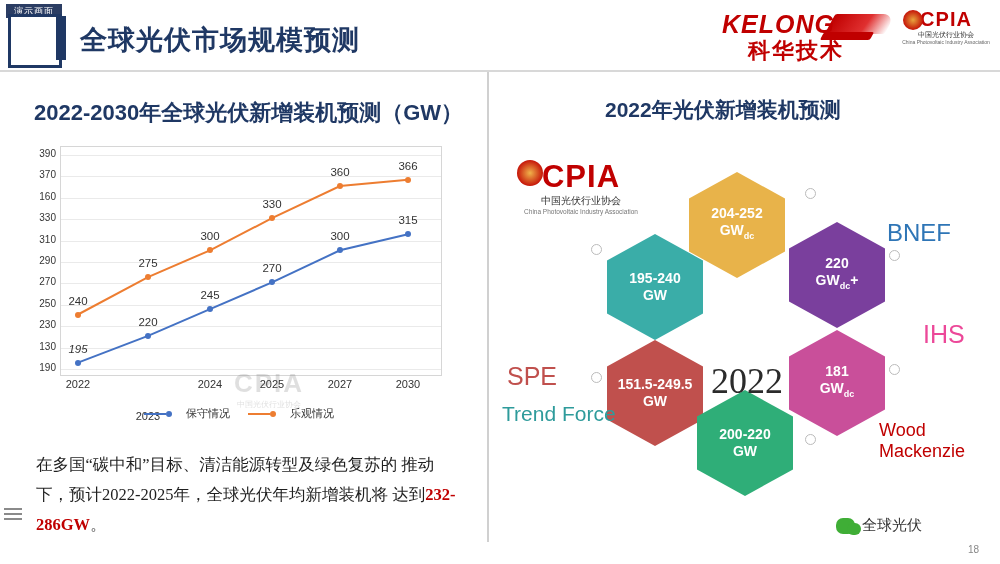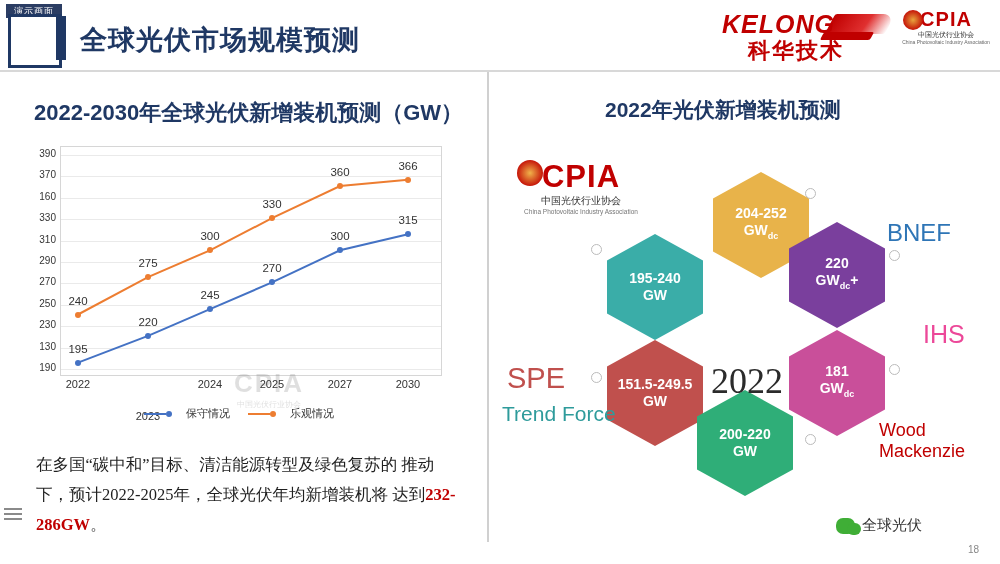--- a/index.html
+++ b/index.html
@@ -158,21 +158,21 @@
       <div id="xticks">
           <div class="xlabel" style="left: 26px;">2022</div>
           <div class="xlabel" style="left: 96px; margin-top: 32px;">2023</div>
           <div class="xlabel" style="left: 158px;">2024</div>
           <div class="xlabel" style="left: 220px;">2025</div>
           <div class="xlabel" style="left: 288px;">2027</div>
           <div class="xlabel" style="left: 356px;">2030</div>
         </div>
       <div id="pts">
           <div class="dot" style="background: rgb(68, 114, 196); left: 51px; top: 221.65px;"></div>
-          <div class="dlabel" style="left: 34px; top: 204.65px;">195</div>
+          <div class="dlabel" style="left: 34px; top: 204.65px; font-style: italic;">195</div>
           <div class="dot" style="background: rgb(68, 114, 196); left: 121px; top: 194.9px;"></div>
           <div class="dlabel" style="left: 104px; top: 177.9px;">220</div>
           <div class="dot" style="background: rgb(68, 114, 196); left: 183px; top: 168.15px;"></div>
           <div class="dlabel" style="left: 166px; top: 151.15px;">245</div>
           <div class="dot" style="background: rgb(68, 114, 196); left: 245px; top: 141.4px;"></div>
           <div class="dlabel" style="left: 228px; top: 124.4px;">270</div>
           <div class="dot" style="background: rgb(68, 114, 196); left: 313px; top: 109.3px;"></div>
           <div class="dlabel" style="left: 296px; top: 92.3px;">300</div>
           <div class="dot" style="background: rgb(68, 114, 196); left: 381px; top: 93.25px;"></div>
           <div class="dlabel" style="left: 364px; top: 76.25px;">315</div>
@@ -220,21 +220,21 @@
     <h2>2022年光伏新增装机预测</h2>
 
     <div class="cpia-big">
       <div class="bsun"></div>
       <div class="b1">CPIA</div>
       <div class="b2">中国光伏行业协会</div>
       <div class="b3">China Photovoltaic Industry Association</div>
     </div>
 
     <div id="hexes">
-        <div class="hex" style="left: 224px; top: 100px; background: rgb(232, 179, 74); text-align: center;">
+        <div class="hex" style="left: 200px; top: 100px; background: rgb(232, 179, 74); text-align: center;">
           <div>
             <span class="v">204-252</span>
             <span class="u">GW<sub>dc</sub></span>
           </div>
         </div>
         <div class="hex" style="left: 300px; top: 150px; background: rgb(122, 63, 157);">
           <div>
             <span class="v">220</span>
             <span class="u">GW<sub>dc</sub>+</span>
           </div>
@@ -268,21 +268,21 @@
         <div class="node" style="left: 316px; top: 116px;"></div>
         <div class="node" style="left: 400px; top: 178px;"></div>
         <div class="node" style="left: 102px; top: 172px;"></div>
         <div class="node" style="left: 102px; top: 300px;"></div>
         <div class="node" style="left: 400px; top: 292px;"></div>
         <div class="node" style="left: 316px; top: 362px;"></div>
       </div>
 
     <div class="yr">2022</div>
 
-    <div class="brand" style="left:18px;top:290px;font-size:29px;color:#c0504d;text-align:center;">SPE</div>
+    <div class="brand" style="left:18px;top:290px;font-size:25px;color:#c0504d;text-align:center;">SPE</div>
     <div class="brand" style="left:398px;top:147px;font-size:24px;color:#2e75b6;">BNEF</div>
     <div class="brand" style="left:434px;top:248px;font-size:25px;color:#ec4899;">IHS</div>
     <div class="brand" style="left:13px;top:330px;font-size:21px;color:#2e9b9b;">Trend Force</div>
     <div class="brand" style="left:390px;top:348px;font-size:18px;color:#c00000;line-height:21px;width:110px;">Wood Mackenzie</div>
   </div>
 
   <div class="wechat">
     <span class="wicon"></span>
     <span>全球光伏</span>
   </div>

